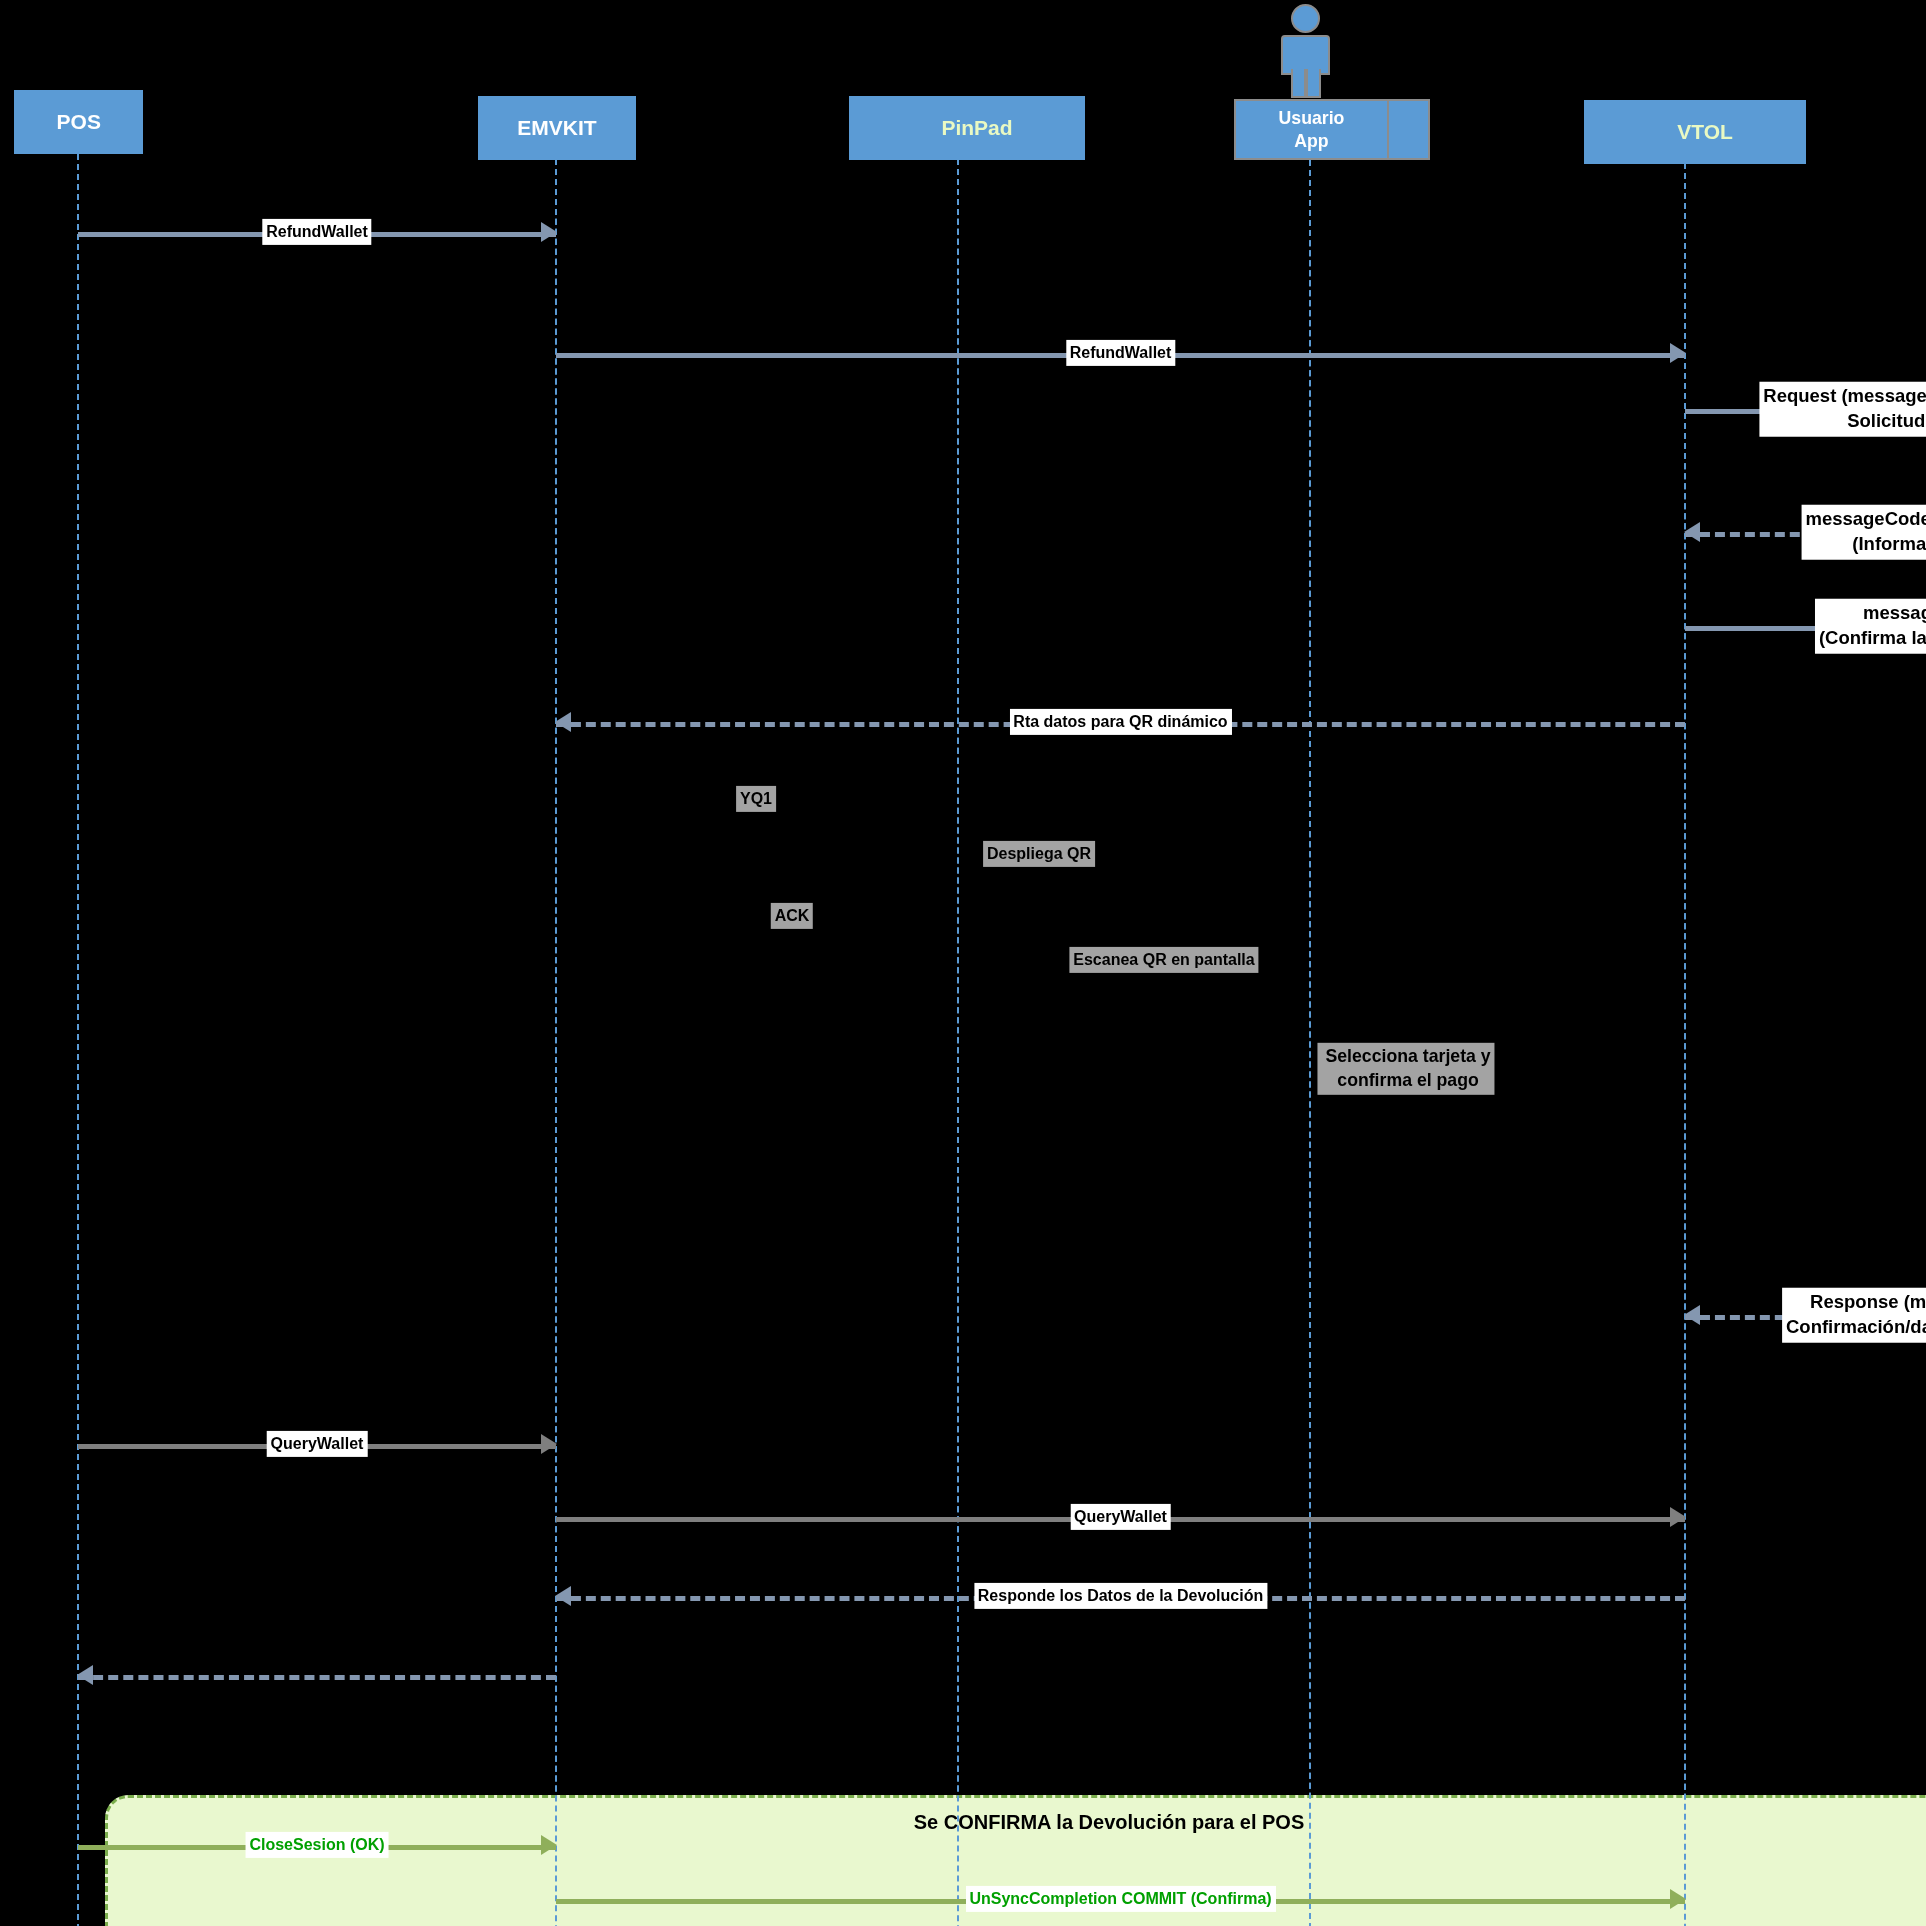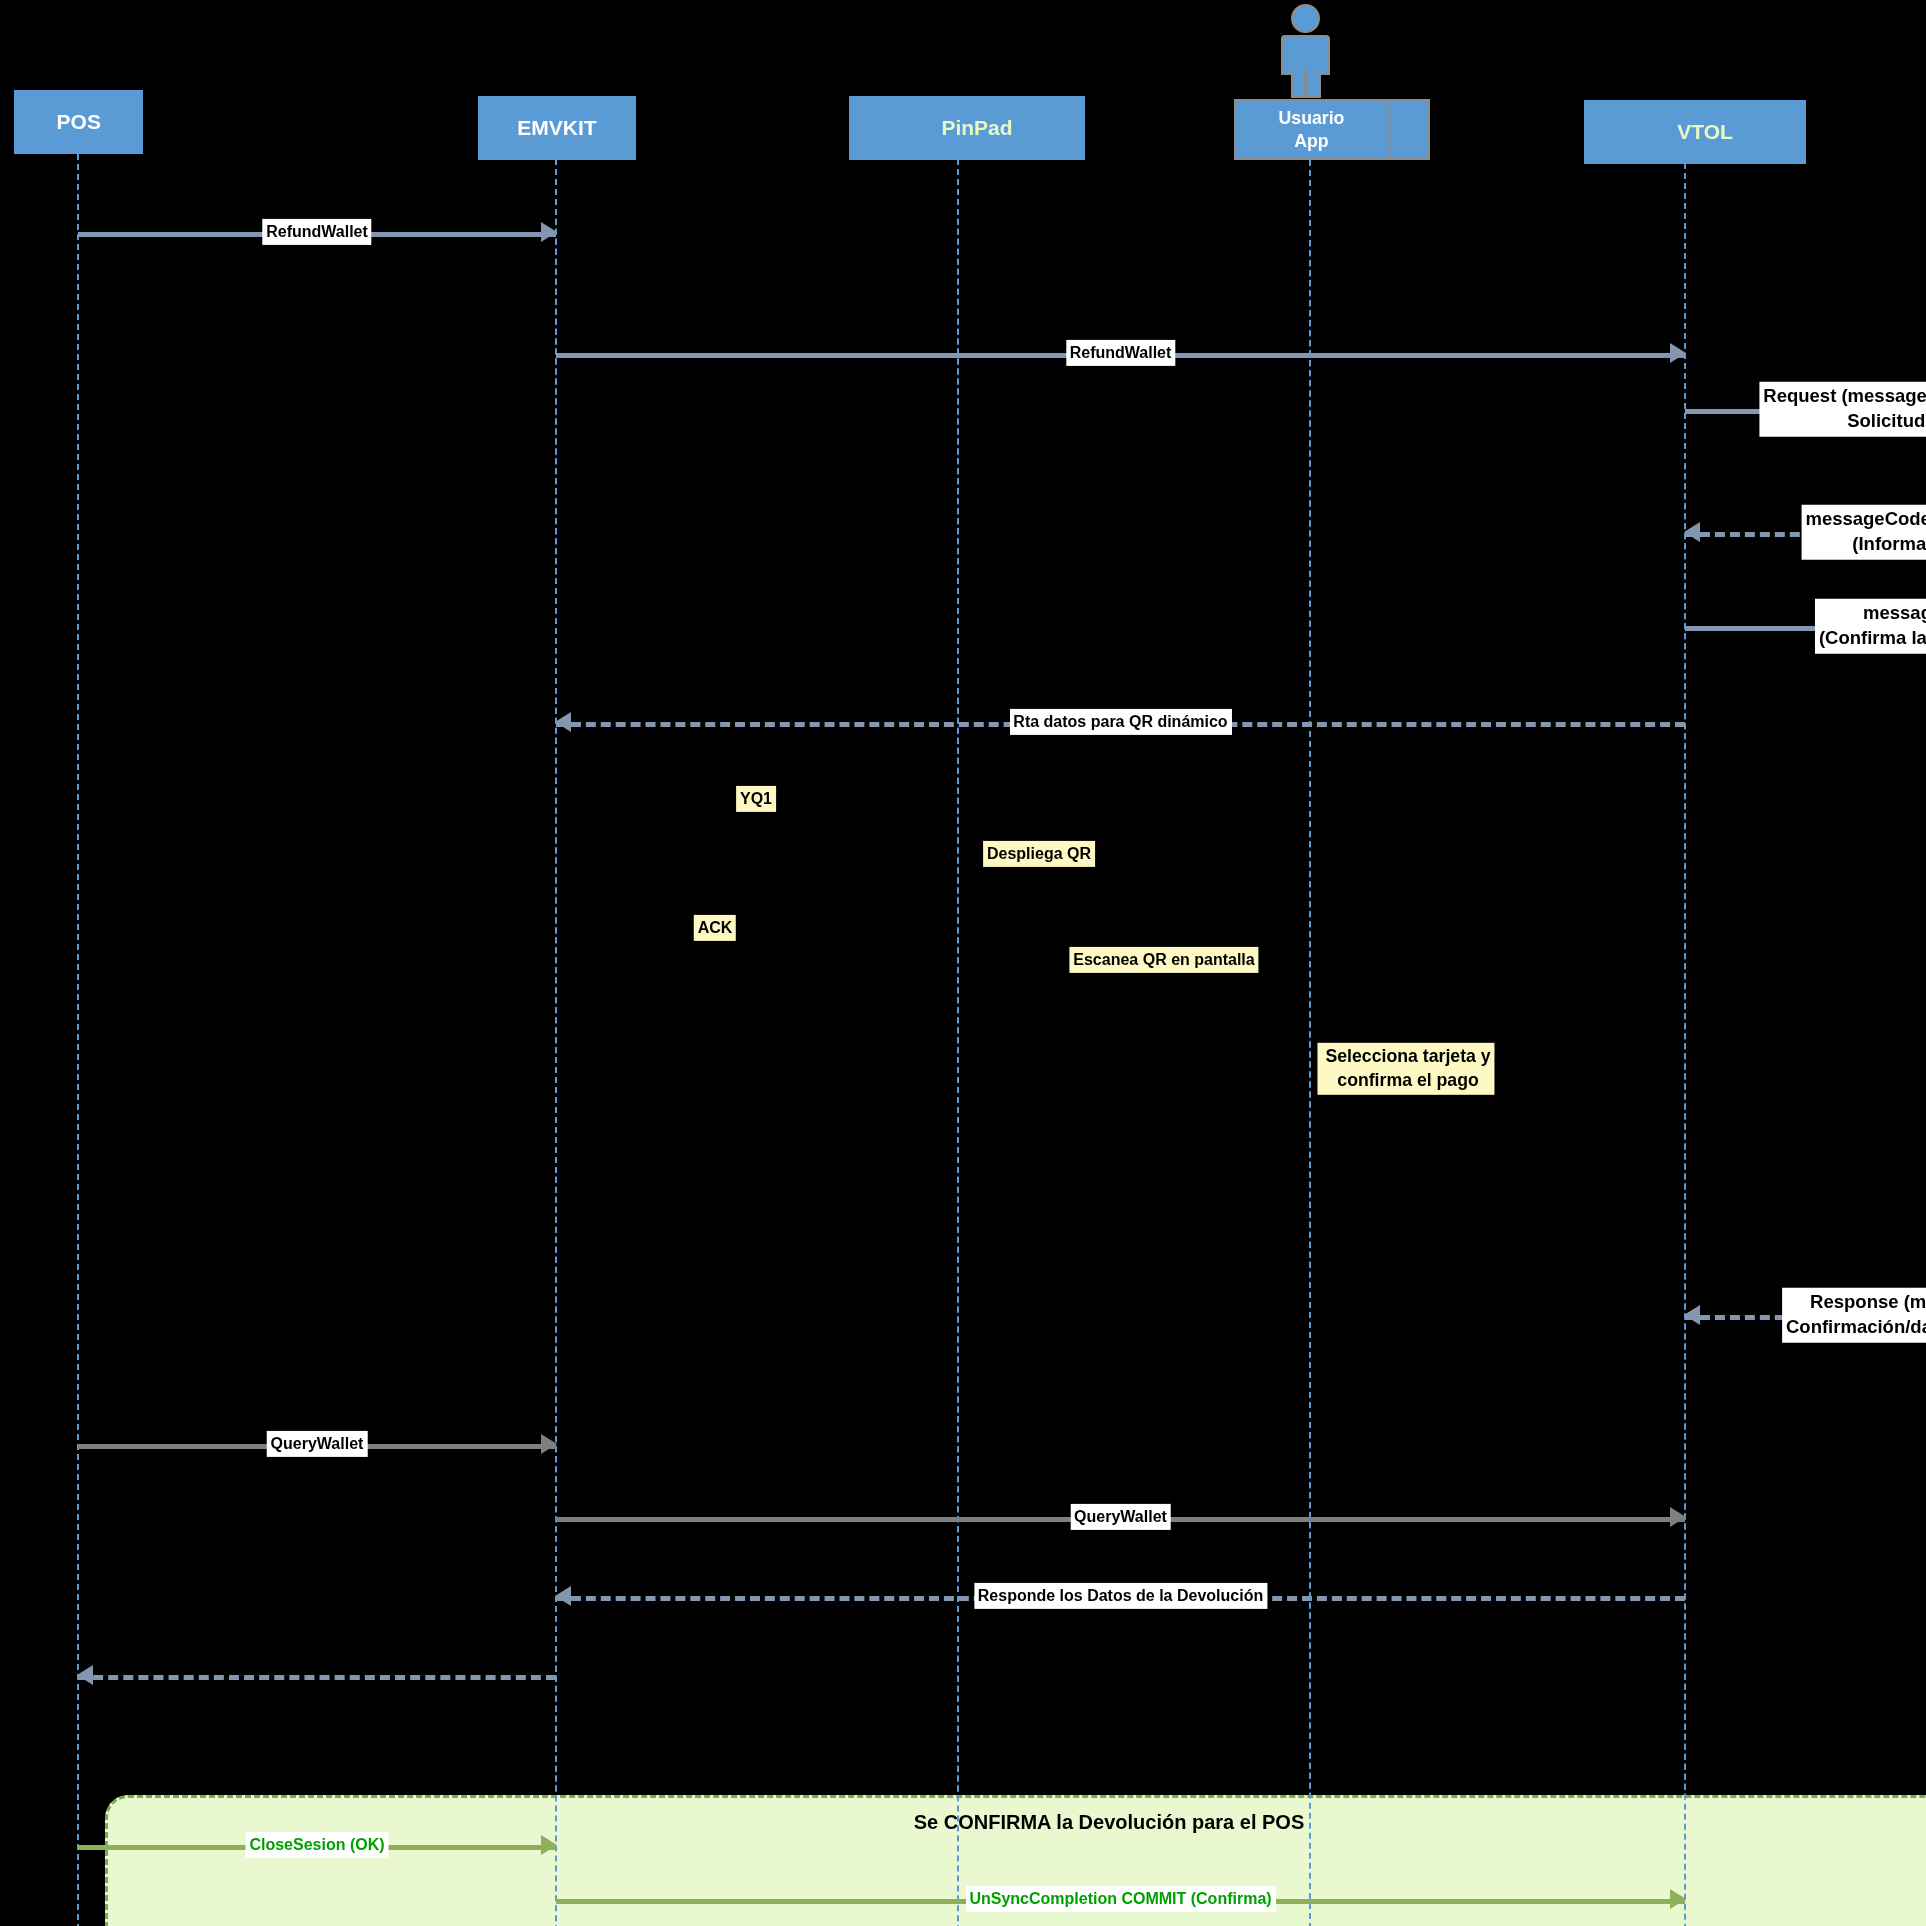--- a/index.html
+++ b/index.html
@@ -34,21 +34,21 @@
   .msg.dashed .line{border-top:5px dashed var(--c);}
   .msg .head{position:absolute;top:0;width:0;height:0;}
   .msg.right .head{right:-0.8px;transform:translateY(-50%);
         border-top:10px solid transparent;border-bottom:10px solid transparent;border-left:16px solid var(--c);}
   .msg.left  .head{left:-0.8px;transform:translateY(-50%);
         border-top:10px solid transparent;border-bottom:10px solid transparent;border-right:16px solid var(--c);}
   .msg .lbl{position:absolute;left:50%;top:0;transform:translate(-50%,-50%);
         background:#ffffff;padding:2.3px 3.9px;white-space:pre;text-align:center;line-height:1.35;font-weight:bold;}
 
   
-  .note{position:absolute;background:#fef9c3;color:#000;font-weight:bold;padding:2.3px 3.9px;
+  .note{position:absolute;background:#a3a3a3;color:#000;font-weight:bold;padding:2.3px 3.9px;
         white-space:pre;text-align:center;line-height:1.35;transform:translate(-50%,-50%);}
 </style>
 </head>
 <body>
 
 <div id="stage">
     <div class="life" style="left: 77px; top: 154px; height: 2396px;"></div>
     <div class="life" style="left: 555px; top: 159px; height: 2391px;"></div>
     <div class="life" style="left: 957px; top: 159px; height: 2391px;"></div>
     <div class="life" style="left: 1309px; top: 160px; height: 2390px;"></div>
@@ -129,21 +129,21 @@
     <div class="msg dashed left" style="--c: #8faf5b; left: 78px; top: 1943px; width: 478px;"></div>
     <div class="msg solid right" style="--c: #8497b0; left: 1685px; top: 1980px; width: 534px;"></div>
     <div class="msg dashed left" style="--c: #8497b0; left: 1685px; top: 2063px; width: 534px;"></div>
     <div class="msg solid right" style="--c: #000000; left: 78px; top: 2232px; width: 478px;"></div>
     <div class="msg solid right" style="--c: #000000; left: 556px; top: 2293px; width: 1129px;"></div>
     <div class="msg dashed left" style="--c: #000000; left: 78px; top: 2336px; width: 478px;"></div>
     <div class="msg solid right" style="--c: #8497b0; left: 1685px; top: 2375px; width: 534px;"></div>
     <div class="msg dashed left" style="--c: #8497b0; left: 1685px; top: 2456px; width: 534px;"></div>
     <div class="note" style="left: 756px; top: 799px; font-size: 16px;">YQ1</div>
     <div class="note" style="left: 1039px; top: 854px; font-size: 16px;">Despliega QR</div>
-    <div class="note" style="left: 715px; top: 916px; font-size: 16px; margin-top: 12px;">ACK</div>
+    <div class="note" style="left: 792px; top: 916px; font-size: 16px;">ACK</div>
     <div class="note" style="left: 1128px; top: 960px; font-size: 16px; margin-left: 36px;">Escanea QR en pantalla</div>
     <div class="note" style="left: 1406px; top: 1069px; font-size: 17.7px; padding-left: 8px;">Selecciona tarjeta y
 confirma el pago</div>
     <div class="pbox white" style="left: 14.3px; top: 90px; width: 129px; height: 64px; font-size: 21px;">
       <span>POS</span>
     </div>
     <div class="pbox white" style="left: 478px; top: 96px; width: 158px; height: 64px; font-size: 21px;">
       <span>EMVKIT</span>
     </div>
     <div class="pbox cream" style="left: 849px; top: 96px; width: 216px; height: 64px; font-size: 21px;">

